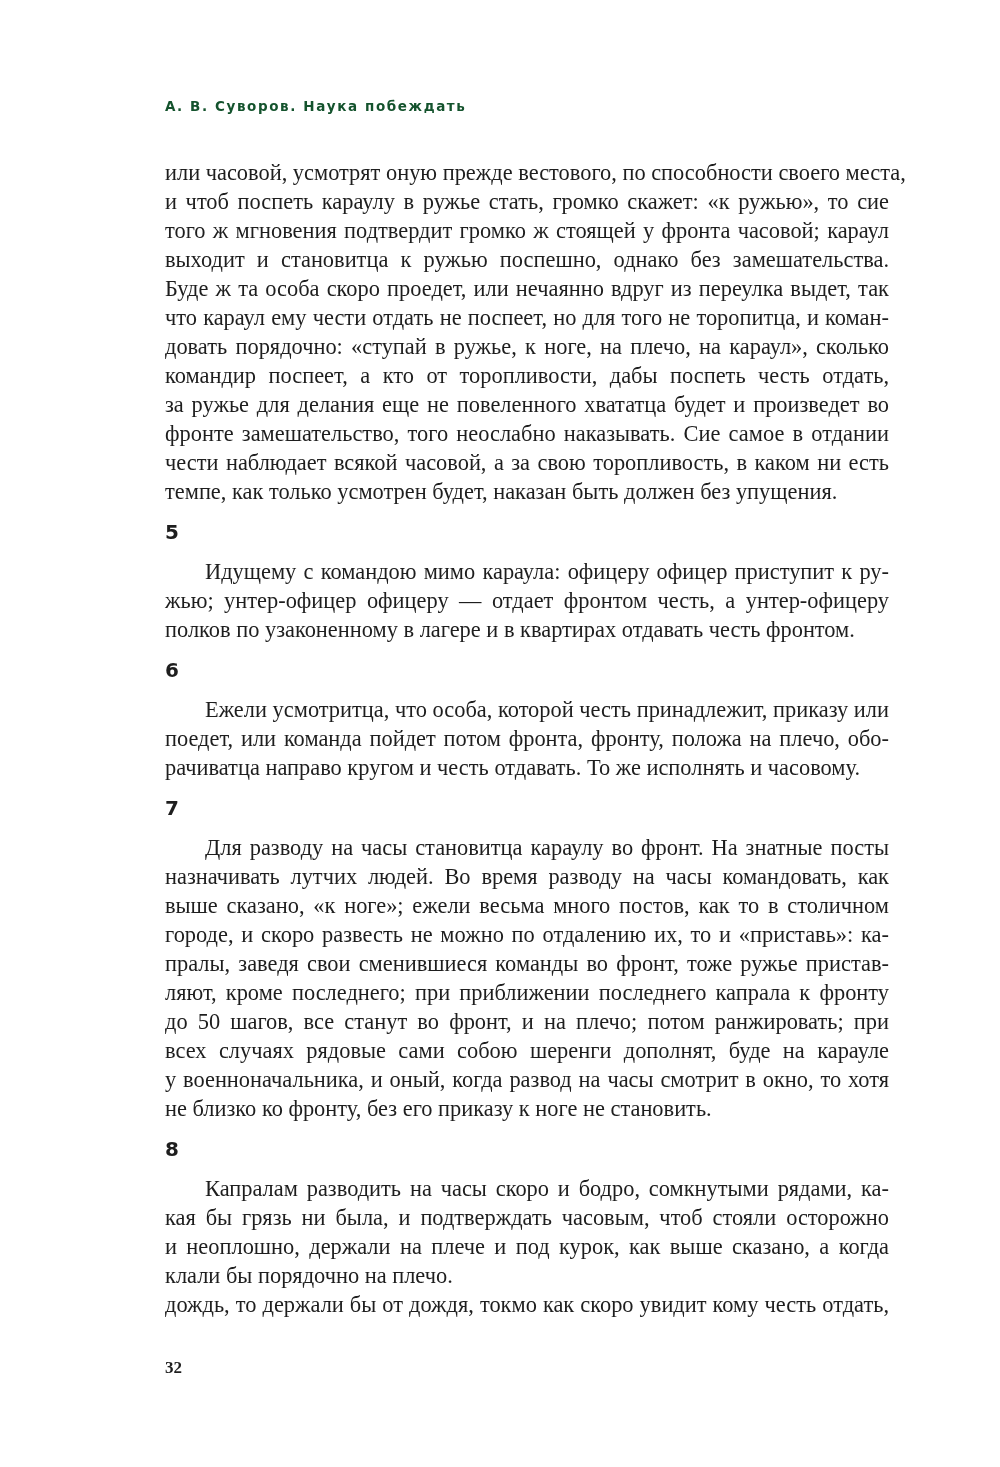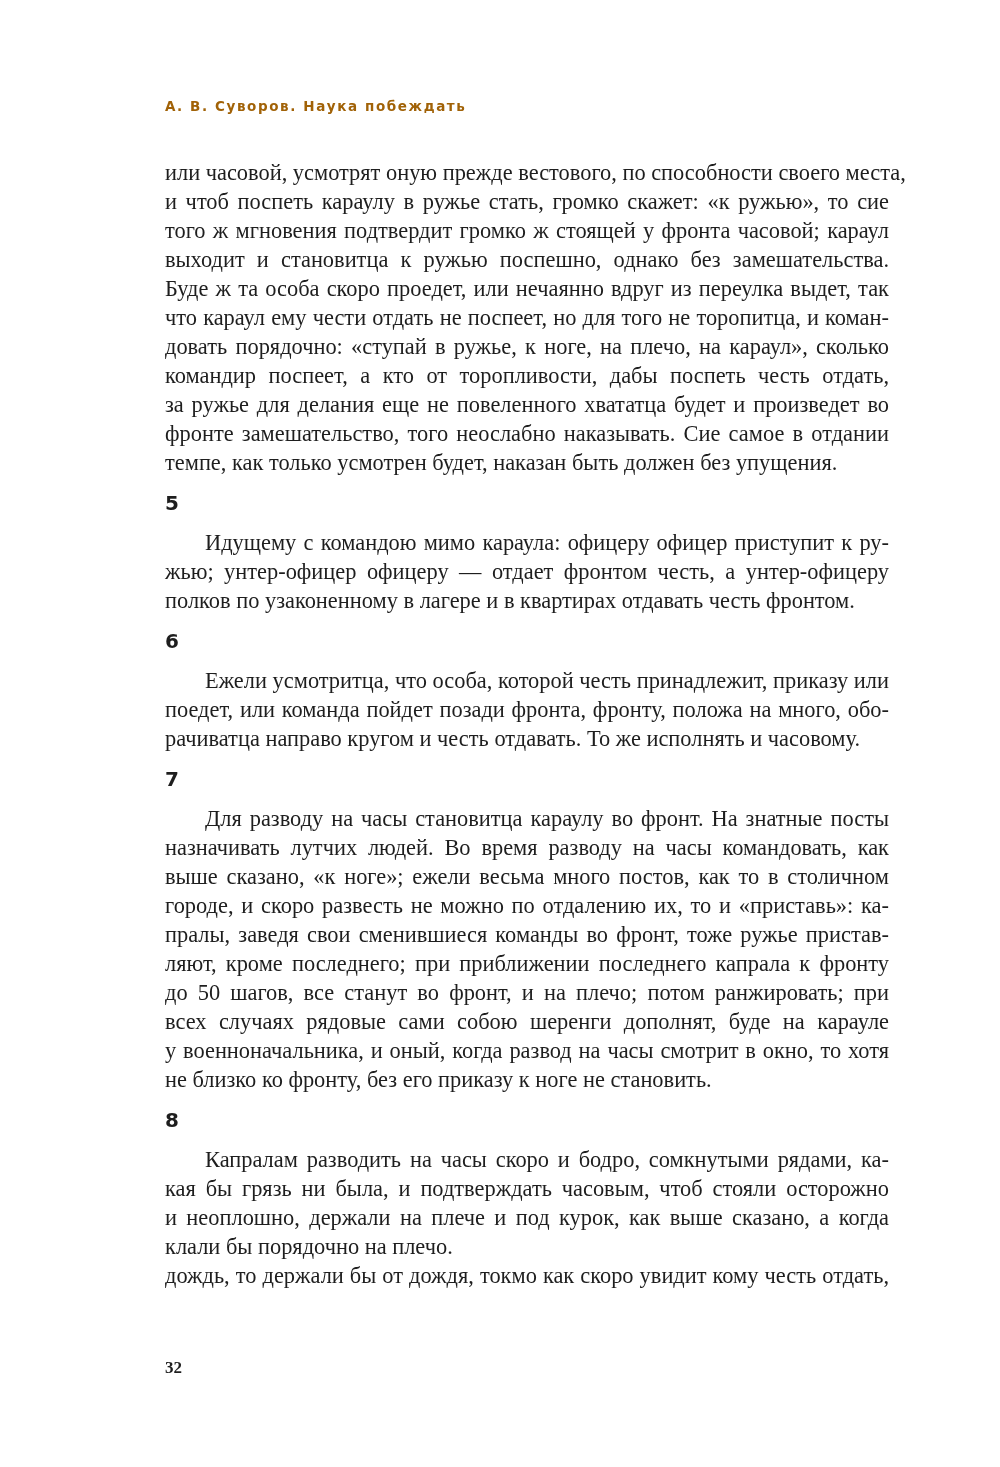--- a/index.html
+++ b/index.html
@@ -23,21 +23,21 @@
       background: #ffffff;
     }
     .running-head {
       position: absolute;
       left: 165px;
       top: 98px;
       font-family: "DejaVu Sans", sans-serif;
       font-weight: bold;
       font-size: 13.5px;
       letter-spacing: 1.6px;
-      color: #a16207;
+      color: #14532d;
       white-space: nowrap;
     }
     .body-text {
       position: absolute;
       left: 165px;
       top: 158px;
       width: 724px;
       font-family: "Liberation Serif", serif;
       font-size: 22.4px;
       line-height: 29px;
@@ -90,34 +90,35 @@
       <span class="line">или часовой, усмотрят оную прежде вестового, по способности своего места,</span>
       <span class="line">и чтоб поспеть караулу в ружье стать, громко скажет: «к ружью», то сие</span>
       <span class="line">того ж мгновения подтвердит громко ж стоящей у фронта часовой; караул</span>
       <span class="line">выходит и становитца к ружью поспешно, однако без замешательства.</span>
       <span class="line">Буде ж та особа скоро проедет, или нечаянно вдруг из переулка выдет, так</span>
       <span class="line">что караул ему чести отдать не поспеет, но для того не торопитца, и коман-</span>
       <span class="line">довать порядочно: «ступай в ружье, к ноге, на плечо, на караул», сколько</span>
       <span class="line">командир поспеет, а кто от торопливости, дабы поспеть честь отдать,</span>
       <span class="line">за ружье для делания еще не повеленного хвататца будет и произведет во</span>
       <span class="line">фронте замешательство, того неослабно наказывать. Сие самое в отдании</span>
+      <span class="line">чести наблюдает всякой часовой, а за свою торопливость, в каком ни есть</span>
       <span class="line last">темпе, как только усмотрен будет, наказан быть должен без упущения.</span>
     </div>
 
     <div>
       <span class="section-num">5</span>
       <span class="line indent">Идущему с командою мимо караула: офицеру офицер приступит к ру-</span>
       <span class="line">жью; унтер-офицер офицеру — отдает фронтом честь, а унтер-офицеру</span>
       <span class="line last">полков по узаконенному в лагере и в квартирах отдавать честь фронтом.</span>
     </div>
 
     <div>
       <span class="section-num">6</span>
       <span class="line indent">Ежели усмотритца, что особа, которой честь принадлежит, приказу или</span>
-      <span class="line">поедет, или команда пойдет позади фронта, фронту, положа на много, обо-</span>
+      <span class="line">поедет, или команда пойдет потом фронта, фронту, положа на плечо, обо-</span>
       <span class="line last">рачиватца направо кругом и честь отдавать. То же исполнять и часовому.</span>
     </div>
 
     <div>
       <span class="section-num">7</span>
       <span class="line indent">Для разводу на часы становитца караулу во фронт. На знатные посты</span>
       <span class="line">назначивать лутчих людей. Во время разводу на часы командовать, как</span>
       <span class="line">выше сказано, «к ноге»; ежели весьма много постов, как то в столичном</span>
       <span class="line">городе, и скоро развесть не можно по отдалению их, то и «приставь»: ка-</span>
       <span class="line">пралы, заведя свои сменившиеся команды во фронт, тоже ружье пристав-</span>

